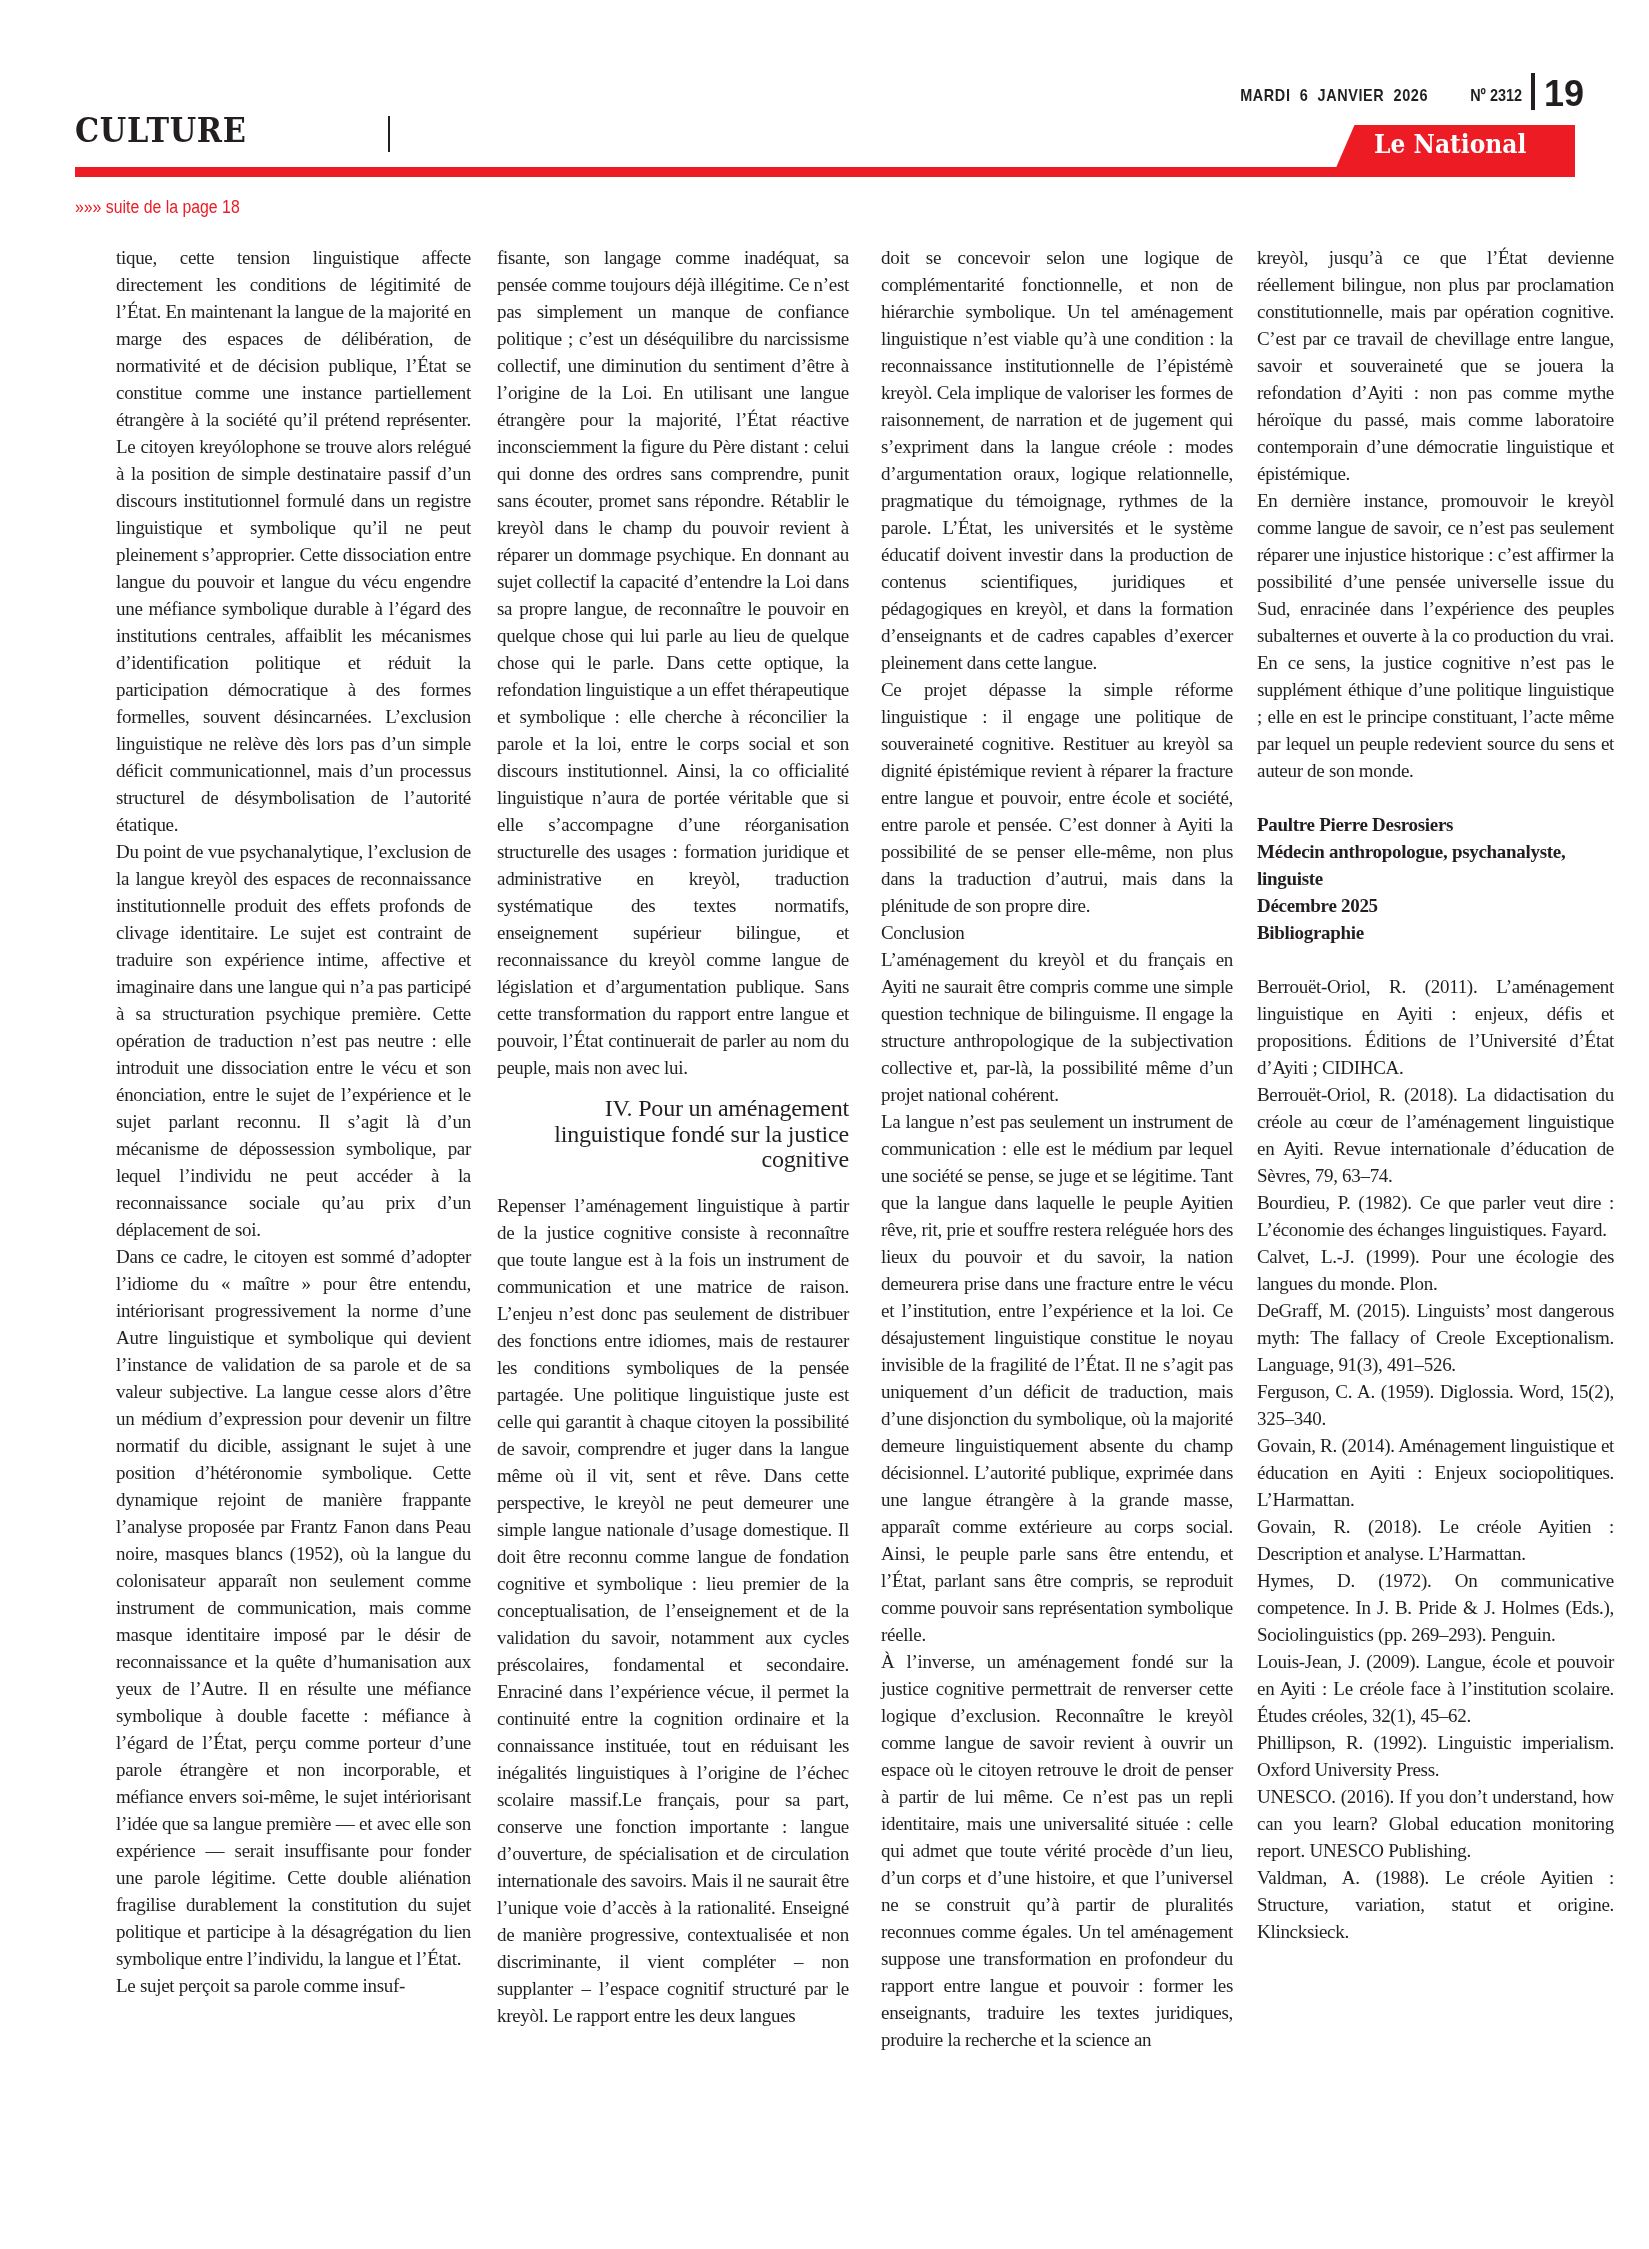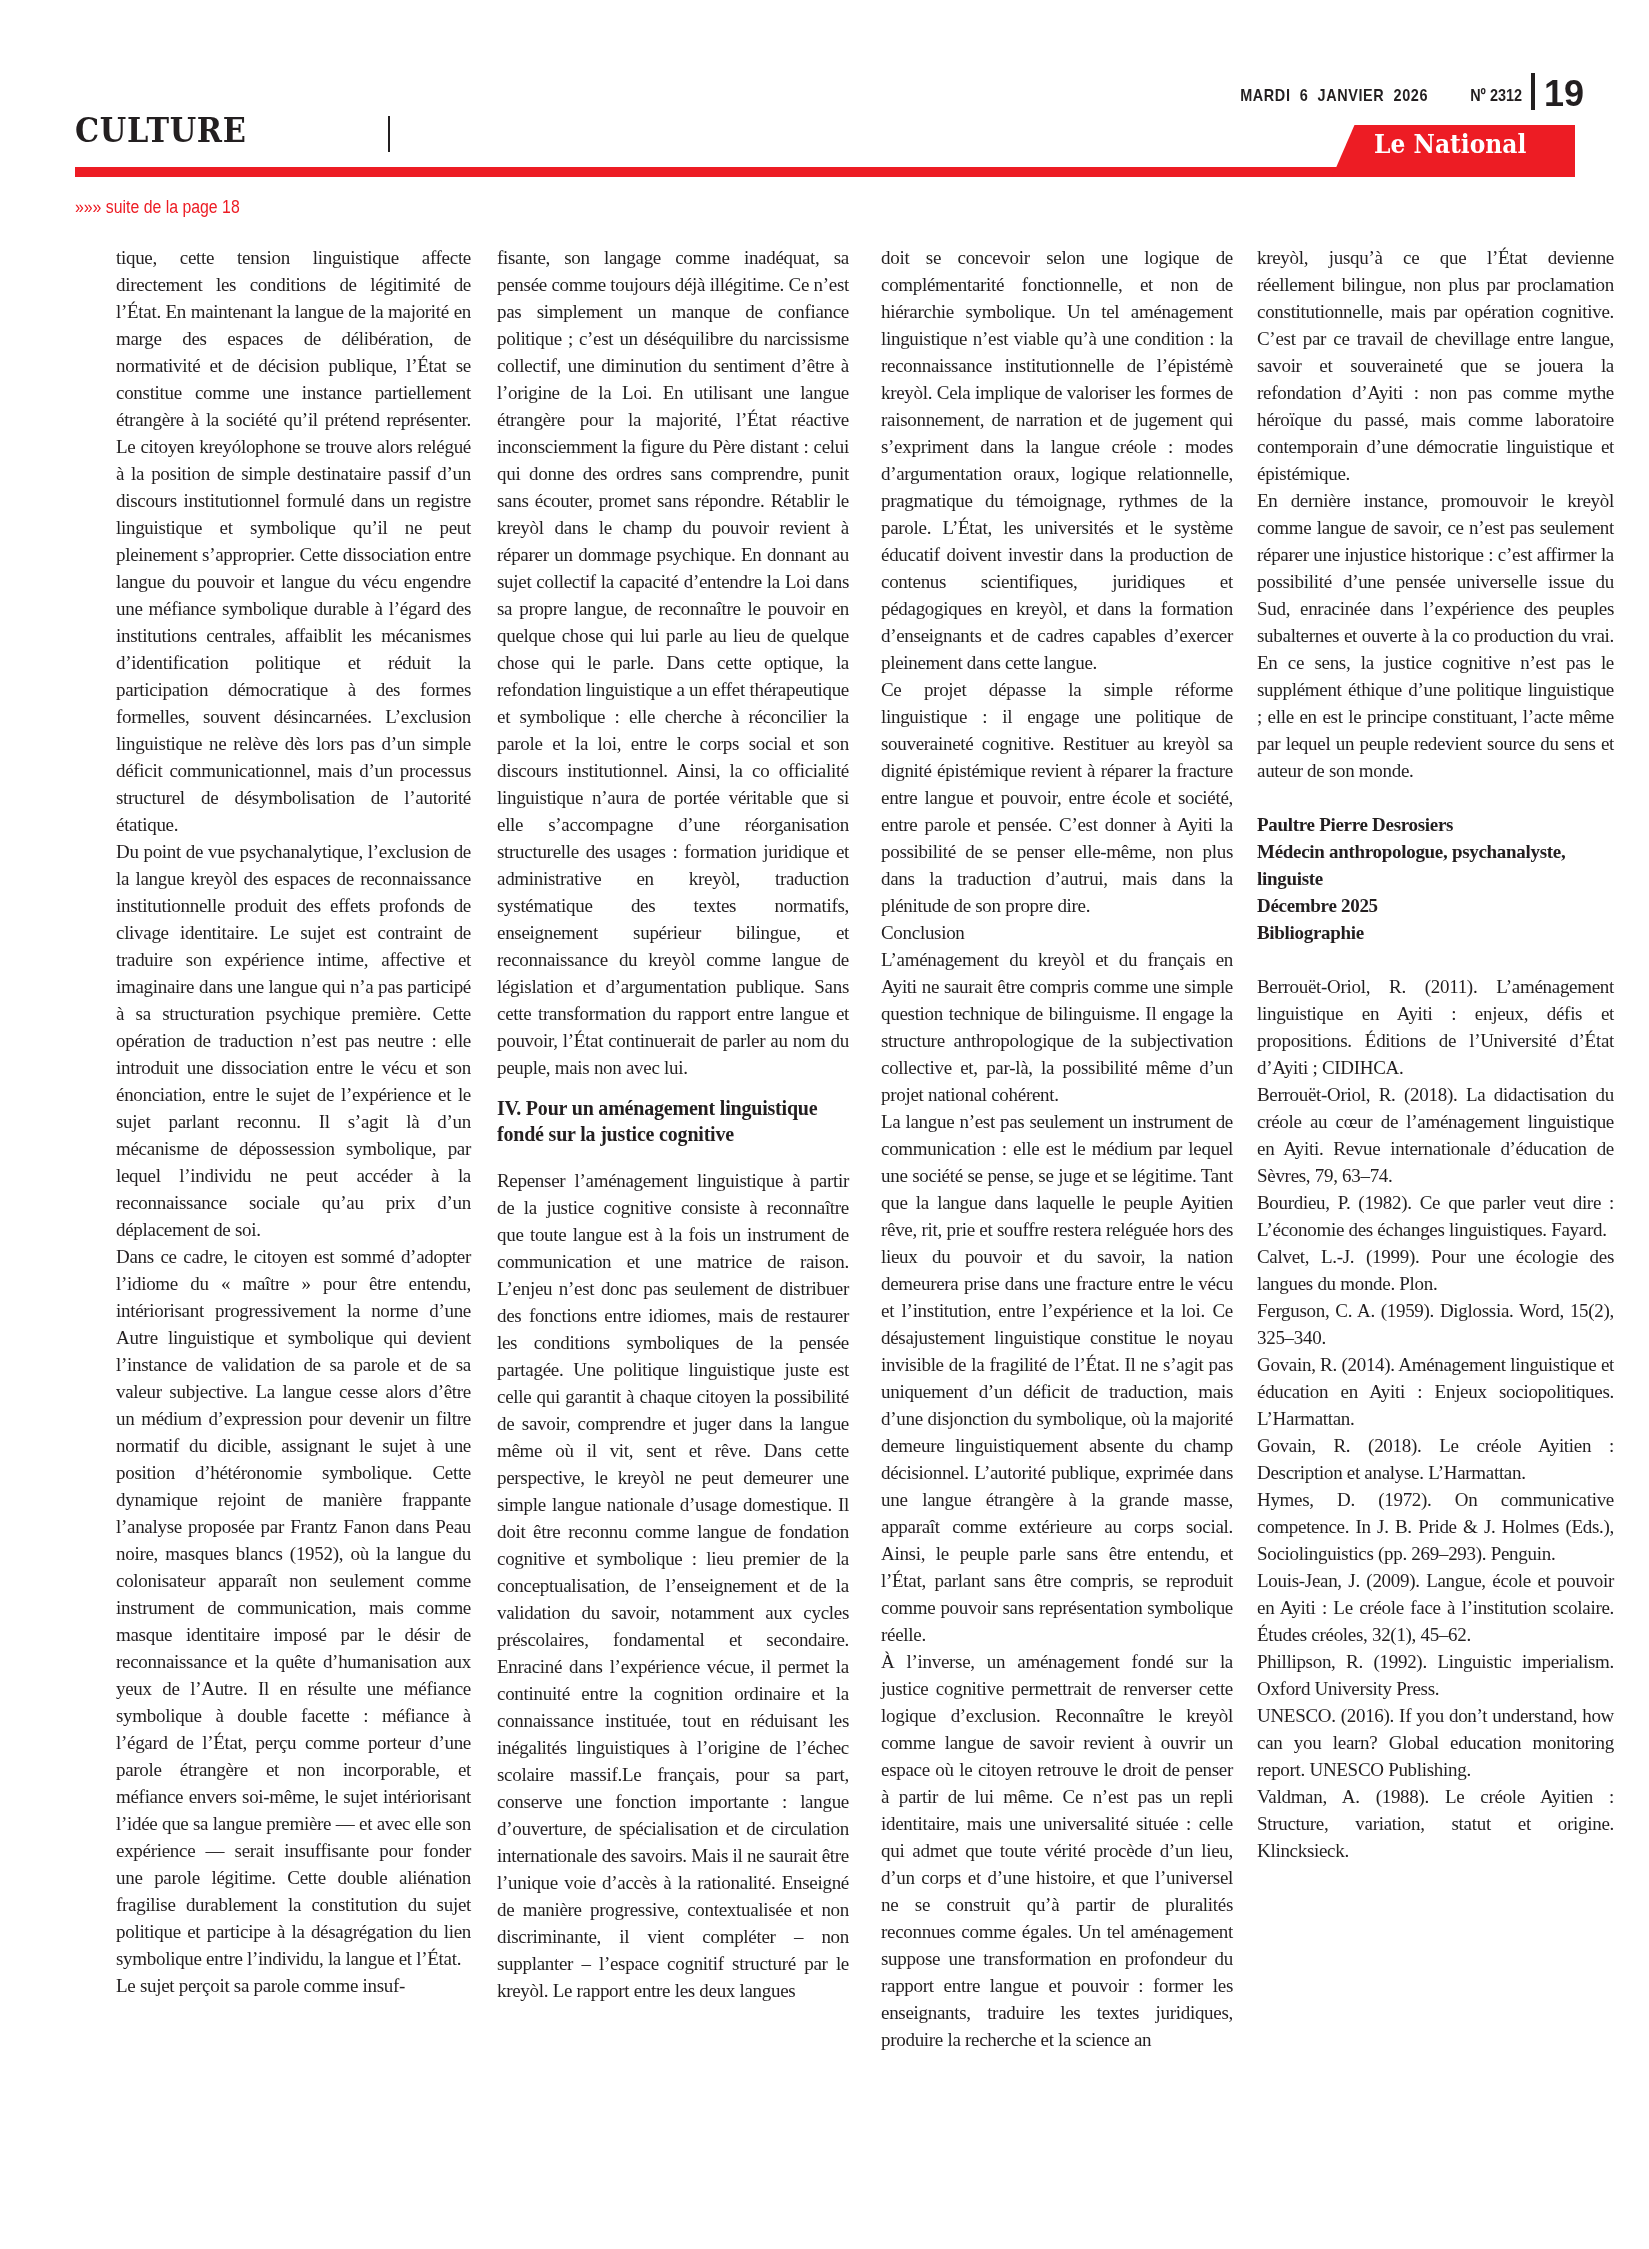--- a/index.html
+++ b/index.html
@@ -22,21 +22,21 @@
            font-size:26px; transform:scaleX(0.9); transform-origin:left; }
   .continued { position:absolute; left:75px; top:197px; color:#ed1c24; font-family:"Liberation Sans",sans-serif; font-size:18px;
                transform:scaleX(0.88); transform-origin:left; }
   .col { position:absolute; top:244px; width:355px; font-size:19px; line-height:27px; text-align:justify;
          hyphens:manual; letter-spacing:-0.3px;margin-left:41px; }
   .col p { margin:0; }
   #col1 { left:75px; }
   #col2 { left:456px; width:352px; }
   #col3 { left:840px; width:352px; }
   #col4 { left:1216px; width:357px; }
-  .subhead { font-weight:bold; font-size:20px; line-height:25.5px; margin:15px 0 19.5px 0 !important; text-align:left; letter-spacing:-0.2px; }
+  .subhead { font-weight:normal; font-size:24px; line-height:25.5px; margin:15px 0 19.5px 0 !important; text-align:right; letter-spacing:-0.2px; }
   .bold { font-weight:bold; text-align:left; }
   .gap { height:27px; }
 </style>
 </head>
 <body>
 
 <div class="header-top">
   <span class="dateline">MARDI  6  JANVIER  2026</span>
   <span class="issue">Nº 2312</span>
   <span class="vsep"></span>
@@ -77,20 +77,21 @@
   <div class="gap"></div>
   <p class="bold">Paultre Pierre Desrosiers</p>
   <p class="bold">Médecin anthropologue, psychanalyste, linguiste</p>
   <p class="bold">Décembre 2025</p>
   <p class="bold">Bibliographie</p>
   <div class="gap"></div>
   <p>Berrouët-Oriol, R. (2011). L’aménagement linguistique en Ayiti : enjeux, défis et propositions. Éditions de l’Université d’État d’Ayiti ; CIDIHCA.</p>
   <p>Berrouët-Oriol, R. (2018). La didactisation du créole au cœur de l’aménagement linguistique en Ayiti. Revue internationale d’éducation de Sèvres, 79, 63–74.</p>
   <p>Bourdieu, P. (1982). Ce que parler veut dire : L’économie des échanges linguistiques. Fayard.</p>
   <p>Calvet, L.-J. (1999). Pour une écologie des langues du monde. Plon.</p>
+  <p>DeGraff, M. (2015). Linguists’ most dangerous myth: The fallacy of Creole Exceptionalism. Language, 91(3), 491–526.</p>
   <p>Ferguson, C. A. (1959). Diglossia. Word, 15(2), 325–340.</p>
   <p>Govain, R. (2014). Aménagement linguistique et éducation en Ayiti : Enjeux sociopolitiques. L’Harmattan.</p>
   <p>Govain, R. (2018). Le créole Ayitien : Description et analyse. L’Harmattan.</p>
   <p>Hymes, D. (1972). On communicative competence. In J. B. Pride &amp; J. Holmes (Eds.), Sociolinguistics (pp. 269–293). Penguin.</p>
   <p>Louis-Jean, J. (2009). Langue, école et pouvoir en Ayiti : Le créole face à l’institution scolaire. Études créoles, 32(1), 45–62.</p>
   <p>Phillipson, R. (1992). Linguistic imperialism. Oxford University Press.</p>
   <p>UNESCO. (2016). If you don’t understand, how can you learn? Global education monitoring report. UNESCO Publishing.</p>
   <p>Valdman, A. (1988). Le créole Ayitien : Structure, variation, statut et origine. Klincksieck.</p>
 </div>
 

